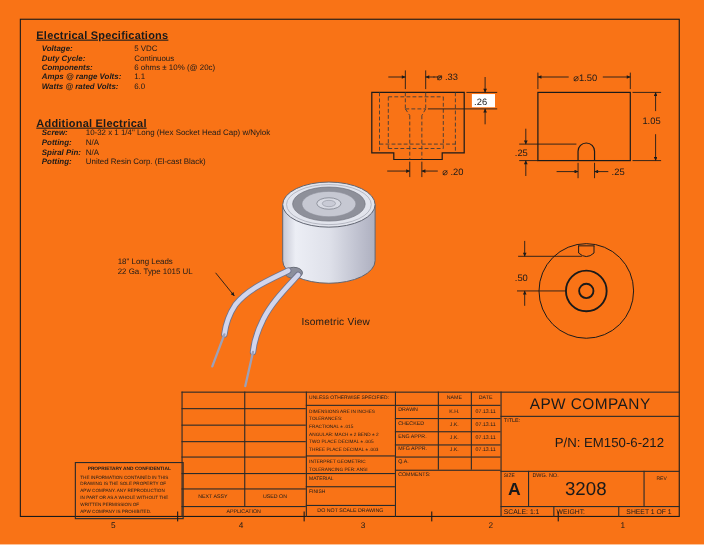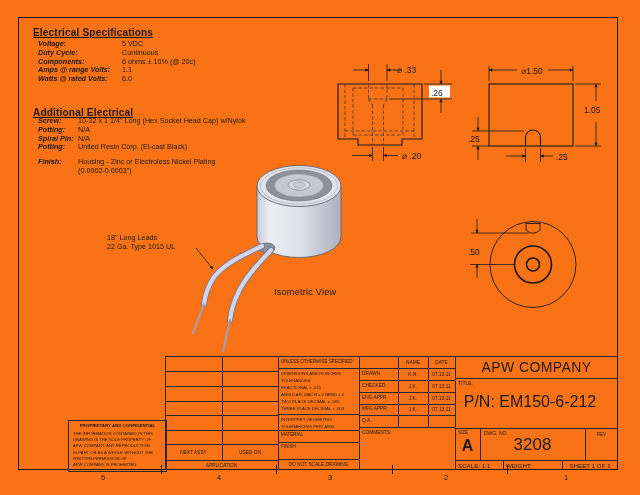--- a/index.html
+++ b/index.html
@@ -82,25 +82,20 @@
         <span class="val">N/A</span>
       </div>
     <div class="spec-row">
         <span class="lab lab-w2">Spiral Pin:</span>
         <span class="val">N/A</span>
       </div>
     <div class="spec-row">
         <span class="lab lab-w2">Potting:</span>
         <span class="val">United Resin Corp. (El-cast Black)</span>
       </div>
-    <div class="spec-row" style="margin-top:6px;height:auto;">
-        <span class="lab lab-w2">Finish:</span>
-        <span class="val">Housing - Zinc or Electroless Nickel Plating
-(0.0002-0.0003")</span>
-      </div>
   </div>
 
   <svg class="abs" style="left:0;top:0;" width="640" height="495" viewBox="0 0 640 495">
     <defs>
       <marker id="arw" viewBox="0 0 10 10" refX="9.5" refY="5" markerWidth="9" markerHeight="3.4" orient="auto-start-reverse" markerUnits="userSpaceOnUse">
         <path d="M0,0 L10,5 L0,10 Z" fill="#1a1a1a"></path>
       </marker>
       <linearGradient id="bodyGrad" x1="0" y1="0" x2="1" y2="0">
         <stop offset="0" stop-color="#c6c8d4"></stop>
         <stop offset="0.14" stop-color="#eceef5"></stop>
@@ -306,21 +301,21 @@
     <div class="cellc t48" style="left:233px;top:48px;width:30px;height:11px;">J.K.</div>
     <div class="cellc t48" style="left:263px;top:48px;width:27px;height:11px;">07.13.11</div>
     <div class="abs t48" style="left:197px;top:62px;">Q.A.</div>
     <div class="abs t48" style="left:197px;top:74px;">COMMENTS:</div>
 
     <div class="hl" style="left:290px;top:22px;width:163px;"></div>
     <div class="hl" style="left:290px;top:72px;width:163px;"></div>
     <div class="hl" style="left:290px;top:104px;width:163px;"></div>
     <div class="cellc" style="left:290px;top:0;width:163px;height:22px;font-size:14px;letter-spacing:.4px;">APW COMPANY</div>
     <div class="abs" style="left:293px;top:24px;font-size:5px;">TITLE:</div>
-    <div class="cellc" style="left:290px;top:36px;width:150px;height:20px;font-size:16px;">P/N: EM150-6-212</div>
+    <div class="cellc" style="left:290px;top:36px;width:150px;height:20px;font-size:12px;padding-left:24px;">P/N: EM150-6-212</div>
     <div class="vl" style="left:315px;top:72px;height:32px;"></div>
     <div class="vl" style="left:420px;top:72px;height:32px;"></div>
     <div class="abs tiny" style="left:293px;top:74px;">SIZE</div>
     <div class="cellc" style="left:290px;top:78px;width:25px;height:24px;font-size:16px;font-weight:bold;">A</div>
     <div class="abs" style="left:319px;top:74px;font-size:5px;">DWG.  NO.</div>
     <div class="cellc" style="left:315px;top:76px;width:105px;height:26px;font-size:17px;">3208</div>
     <div class="cellc tiny" style="left:420px;top:73px;width:33px;height:10px;">REV</div>
     <div class="vl" style="left:338px;top:104px;height:10px;"></div>
     <div class="vl" style="left:397px;top:104px;height:10px;"></div>
     <div class="abs" style="left:293px;top:106px;font-size:6.2px;">SCALE: 1:1</div>

